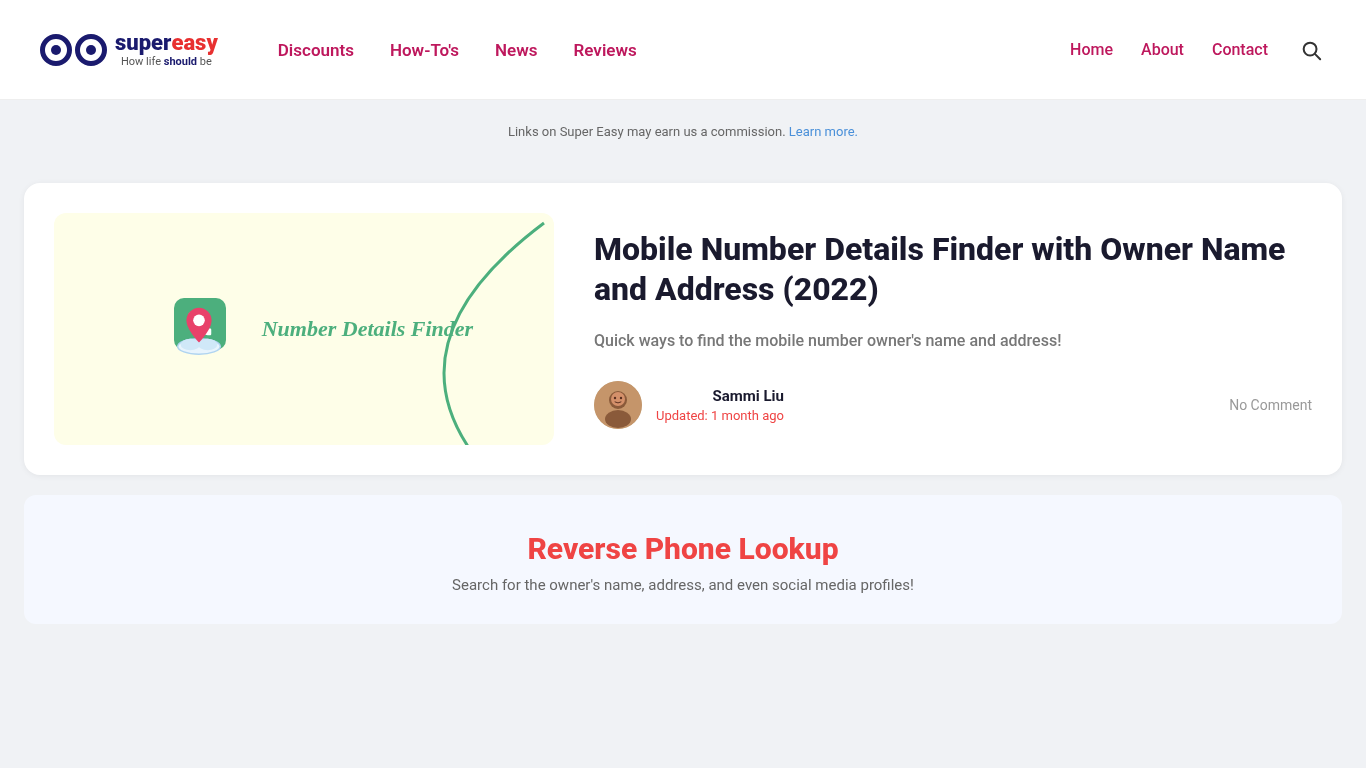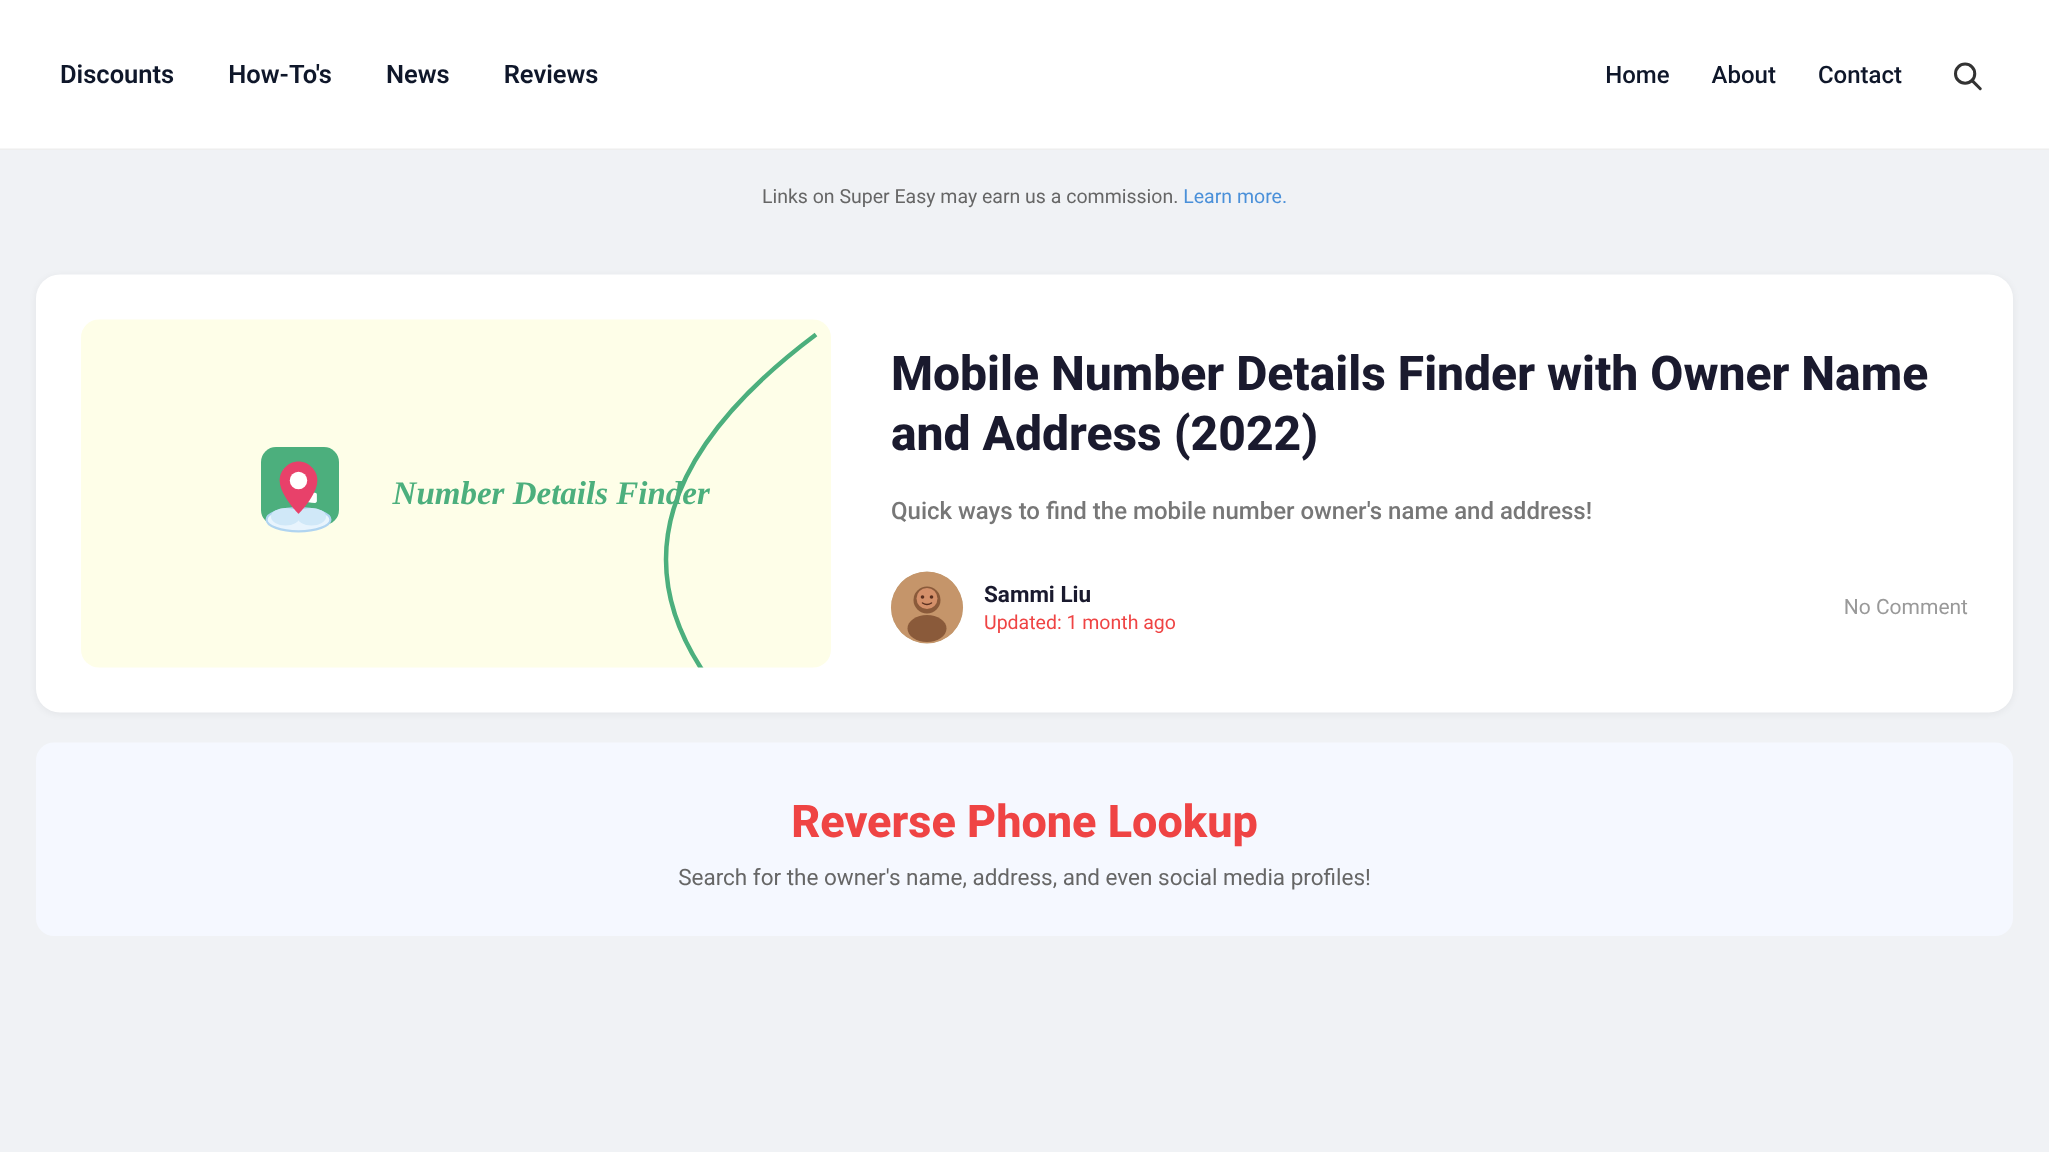--- a/index.html
+++ b/index.html
@@ -34,21 +34,21 @@
     .logo-tagline em { font-style: normal; font-weight: 700; color: #1a1a6e; }
 
     .main-nav {
       display: flex;
       gap: 36px;
       align-items: center;
     }
     .nav-item {
       font-size: 17px;
       font-weight: 600;
-      color: #0f172a;
+      color: #be185d;
       text-decoration: none;
       cursor: pointer;
     }
 
     .header-right {
       display: flex;
       align-items: center;
       gap: 28px;
     }
     .header-right .nav-item {
@@ -171,20 +171,21 @@
     }
     .author-row {
       display: flex;
       align-items: center;
       justify-content: space-between;
     }
     .author-info {
       display: flex;
       align-items: center;
       gap: 14px;
+      text-align: right;
     }
     .author-avatar {
       width: 48px;
       height: 48px;
       border-radius: 50%;
       overflow: hidden;
       background: #c5a882;
       display: flex;
       align-items: center;
       justify-content: center;
@@ -255,20 +256,35 @@
       border-radius: 50%;
       background: #1a1a6e;
     }
   </style>
 </head>
 <body>
 
 <header class="header">
   <div class="header-left">
 
+    <div class="logo-wrapper">
+      <div class="ee-logo">
+        <div class="ee-circle"></div>
+        <div class="ee-circle"></div>
+      </div>
+      <div class="logo-text-area">
+        <div style="display:flex; gap:0; line-height:1">
+          <span style="font-size:22px;font-weight:900;color:#1a1a6e;">super</span>
+          <span style="font-size:22px;font-weight:900;color:#e83030;">easy</span>
+        </div>
+        <div class="logo-tagline">
+          <span>How life </span><em>should</em><span> be</span>
+        </div>
+      </div>
+    </div>
 
     <nav class="main-nav">
       <a class="nav-item">Discounts</a>
       <a class="nav-item">How-To's</a>
       <a class="nav-item">News</a>
       <a class="nav-item">Reviews</a>
     </nav>
   </div>
 
   <div class="header-right">

